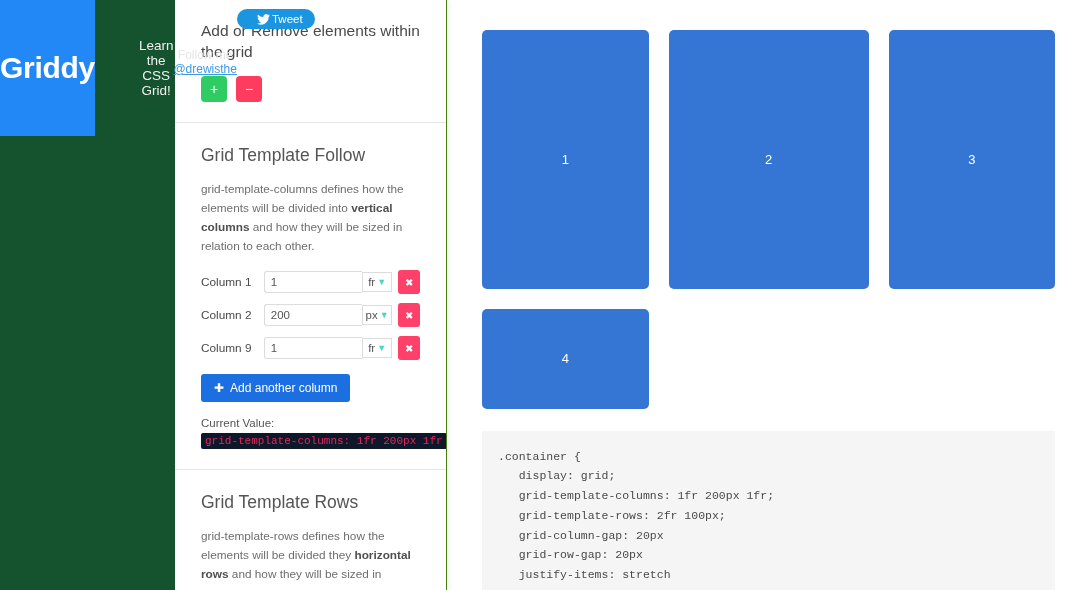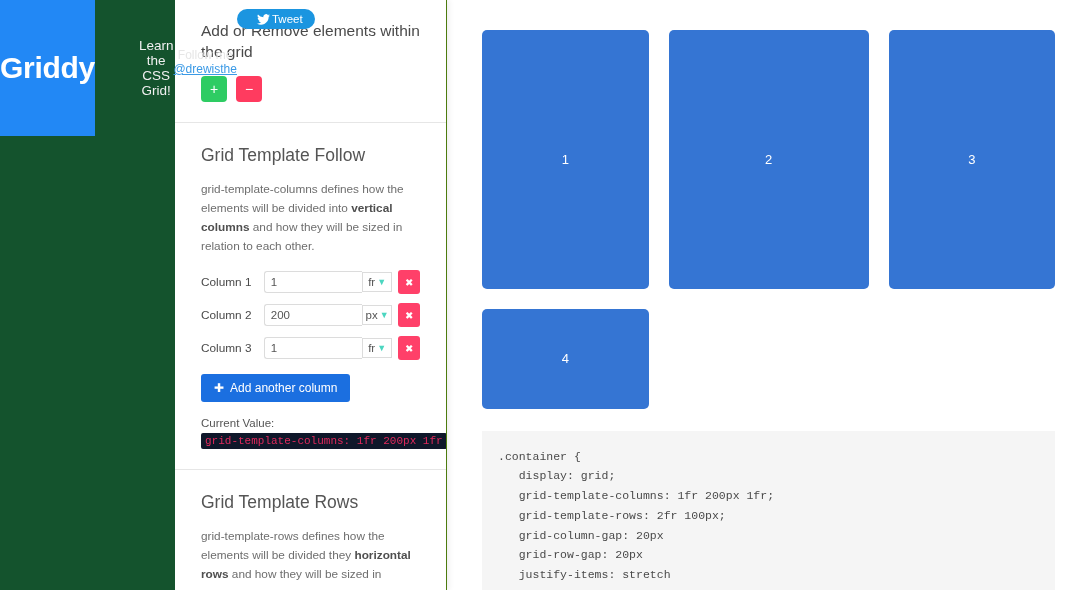--- a/index.html
+++ b/index.html
@@ -212,21 +212,21 @@
         <span class="track-label">Column 2</span>
         <input class="track-input" type="text" value="200" style="">
         <div class="track-unit">
           <span>px</span>
           <span class="chev">▼</span>
         </div>
         <button class="track-del">✖</button>
       </div>
 
       <div class="track-row">
-        <span class="track-label">Column 3</span>
+        <span class="track-label">Column 9</span>
         <input class="track-input" type="text" value="1" style="">
         <div class="track-unit">
           <span>fr</span>
           <span class="chev">▼</span>
         </div>
         <button class="track-del">✖</button>
       </div>
 
       <button class="add-btn">
         <span>✚</span>

